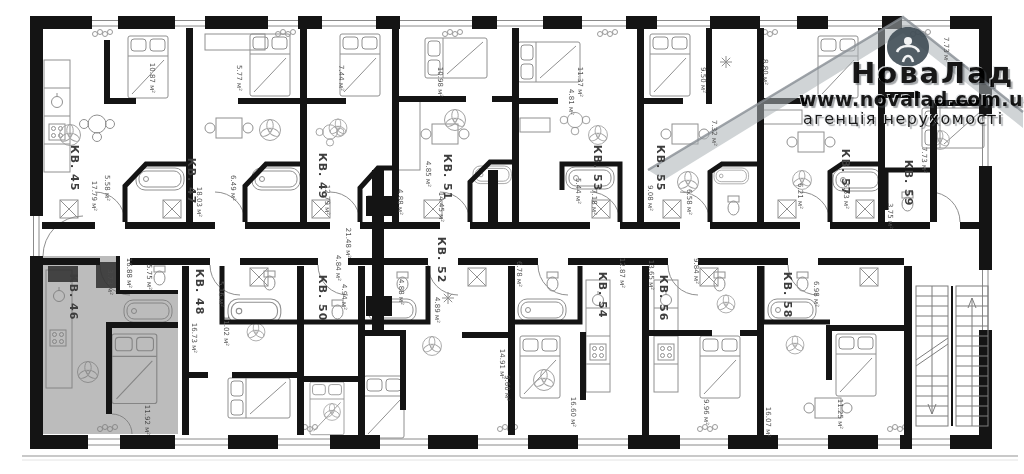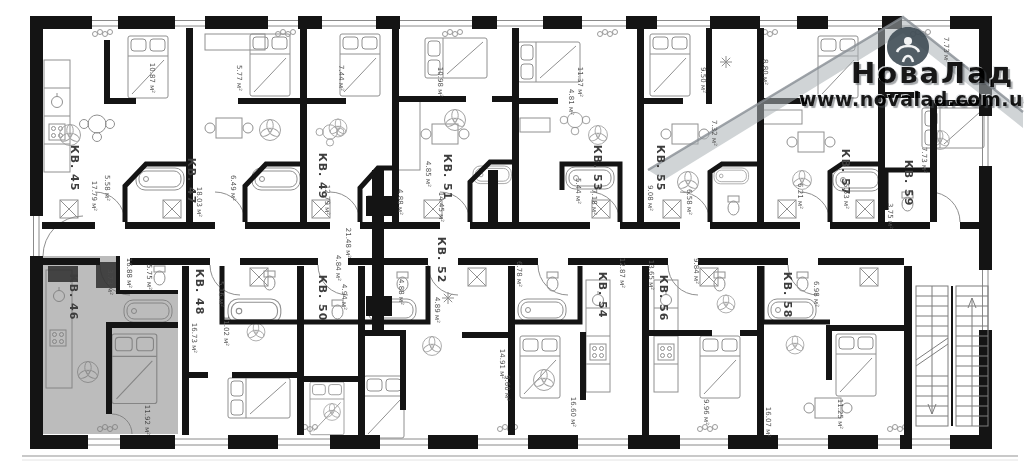--- a/index.html
+++ b/index.html
@@ -490,14 +490,15 @@
   <span class="al" style="left:651px;top:275px">13.65 м²</span>
   <span class="al" style="left:696px;top:271px">9.84 м²</span>
   <span class="al" style="left:706px;top:412px">9.96 м²</span>
   <span class="al" style="left:816px;top:294px">6.98 м²</span>
   <span class="al" style="left:768px;top:422px">16.07 м²</span>
   <span class="al" style="left:840px;top:414px">11.25 м²</span>
   <span class="al" style="left:348px;top:243px">21.48 м²</span>
 
   <div class="wm wm-brand">НоваЛад</div>
   <div class="wm wm-url">www.novalad.com.ua</div>
+  <div class="wm wm-tag">агенція нерухомості</div>
 
 </div>
 
 </body></html>

